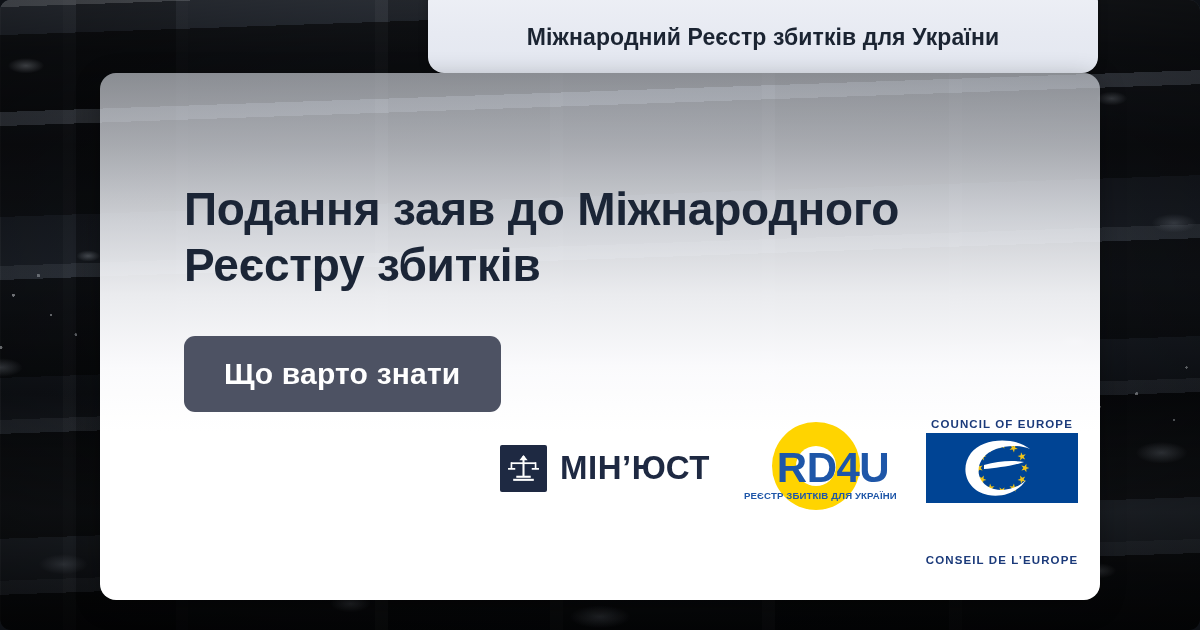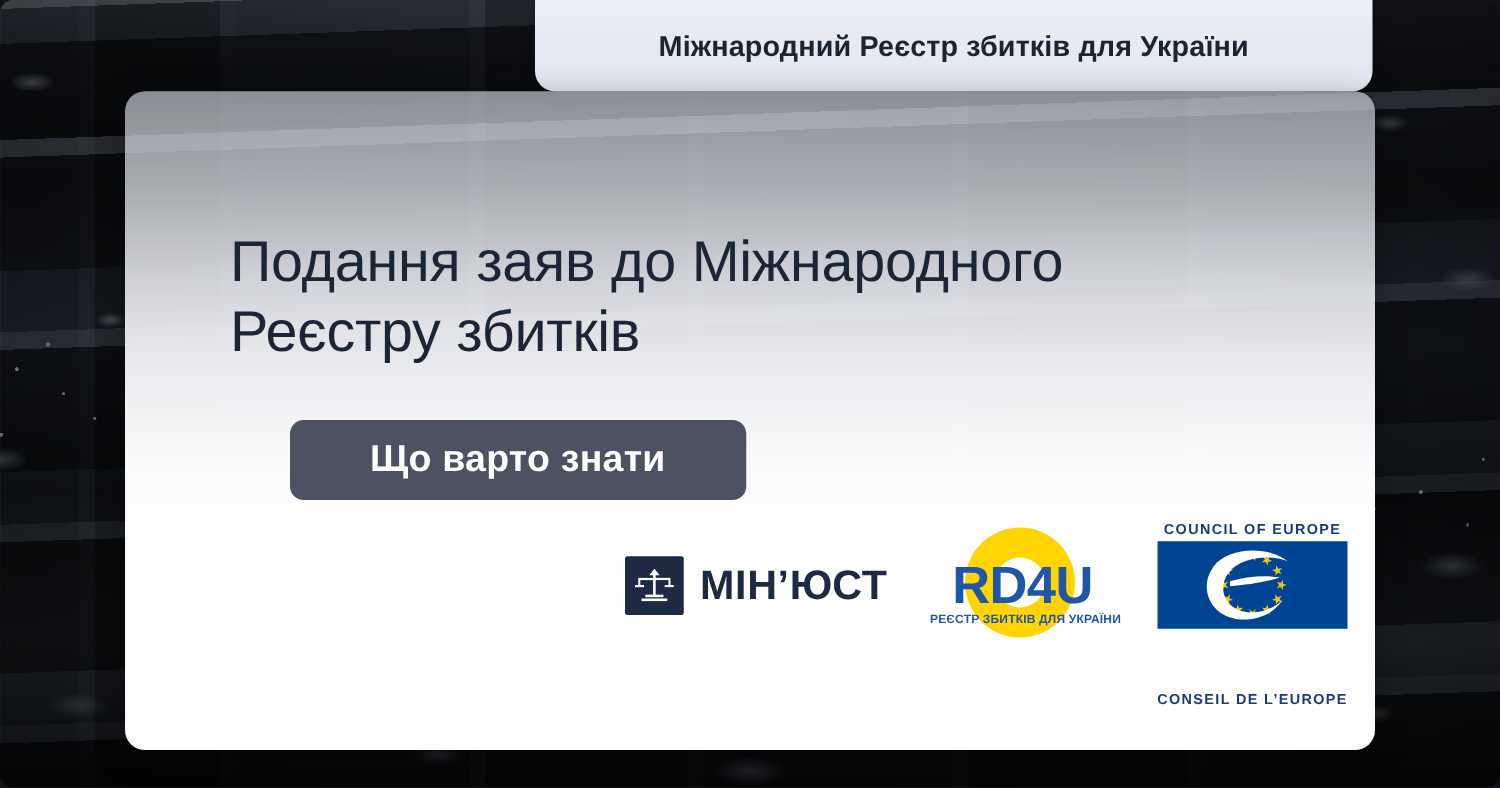--- a/index.html
+++ b/index.html
@@ -85,31 +85,31 @@
        rgba(253,253,255,.99) 56%,
        #ffffff 68%,
        #ffffff 100%);
     box-shadow:0 6px 26px rgba(0,0,0,.30);
   }
 
   .card-inner{position:relative;width:100%;height:100%;}
 
   .heading{
     position:absolute;left:84px;top:108px;width:830px;
-    font-size:46px;line-height:1.22;font-weight:400;color:#1b2536;
+    font-size:46px;line-height:1.22;font-weight:700;color:#1b2536;
     letter-spacing:-.2px;
   }
 
   .cta{
     position:absolute;left:84px;top:263px;
     background:#4d5263;color:#ffffff;
     border:none;border-radius:11px;
-    padding:0 64px;height:64px;line-height:64px;
+    padding:0 40px;height:76px;line-height:64px;
     font-family:inherit;font-size:30px;font-weight:700;letter-spacing:.2px;
-    cursor:pointer;white-space:nowrap;margin-left:48px;
+    cursor:pointer;white-space:nowrap;
   }
 
   
   .logos{
     position:absolute;right:22px;bottom:34px;
     display:flex;align-items:center;gap:34px;
   }
 
   
   .minjust{display:flex;align-items:center;gap:13px;}
@@ -122,21 +122,21 @@
   .rd4u{position:relative;width:148px;height:96px;}
   .rd4u .disc{
     position:absolute;left:28px;top:2px;width:88px;height:88px;border-radius:50%;
     background:#ffd400;
   }
   .rd4u .hole{
     position:absolute;left:52px;top:26px;width:40px;height:40px;border-radius:50%;
     background:#ffffff;
   }
   .rd4u .letters{
-    position:absolute;left:0;top:27px;width:148px;text-align:center;
+    position:absolute;left:15px;top:27px;width:148px;text-align:center;
     font-size:42px;font-weight:700;color:#1e56a8;letter-spacing:-.5px;line-height:1;
   }
   .rd4u .sub{
     position:absolute;left:0;top:70px;width:148px;text-align:right;
     font-size:9.6px;font-weight:700;color:#1e56a8;letter-spacing:.15px;white-space:nowrap;
   }
 
   
   .coe{width:152px;display:flex;flex-direction:column;align-items:center;gap:3px;}
   .coe .cap{font-size:11.5px;font-weight:600;color:#1b3a7a;letter-spacing:1.1px;white-space:nowrap;margin-top:48px;}

